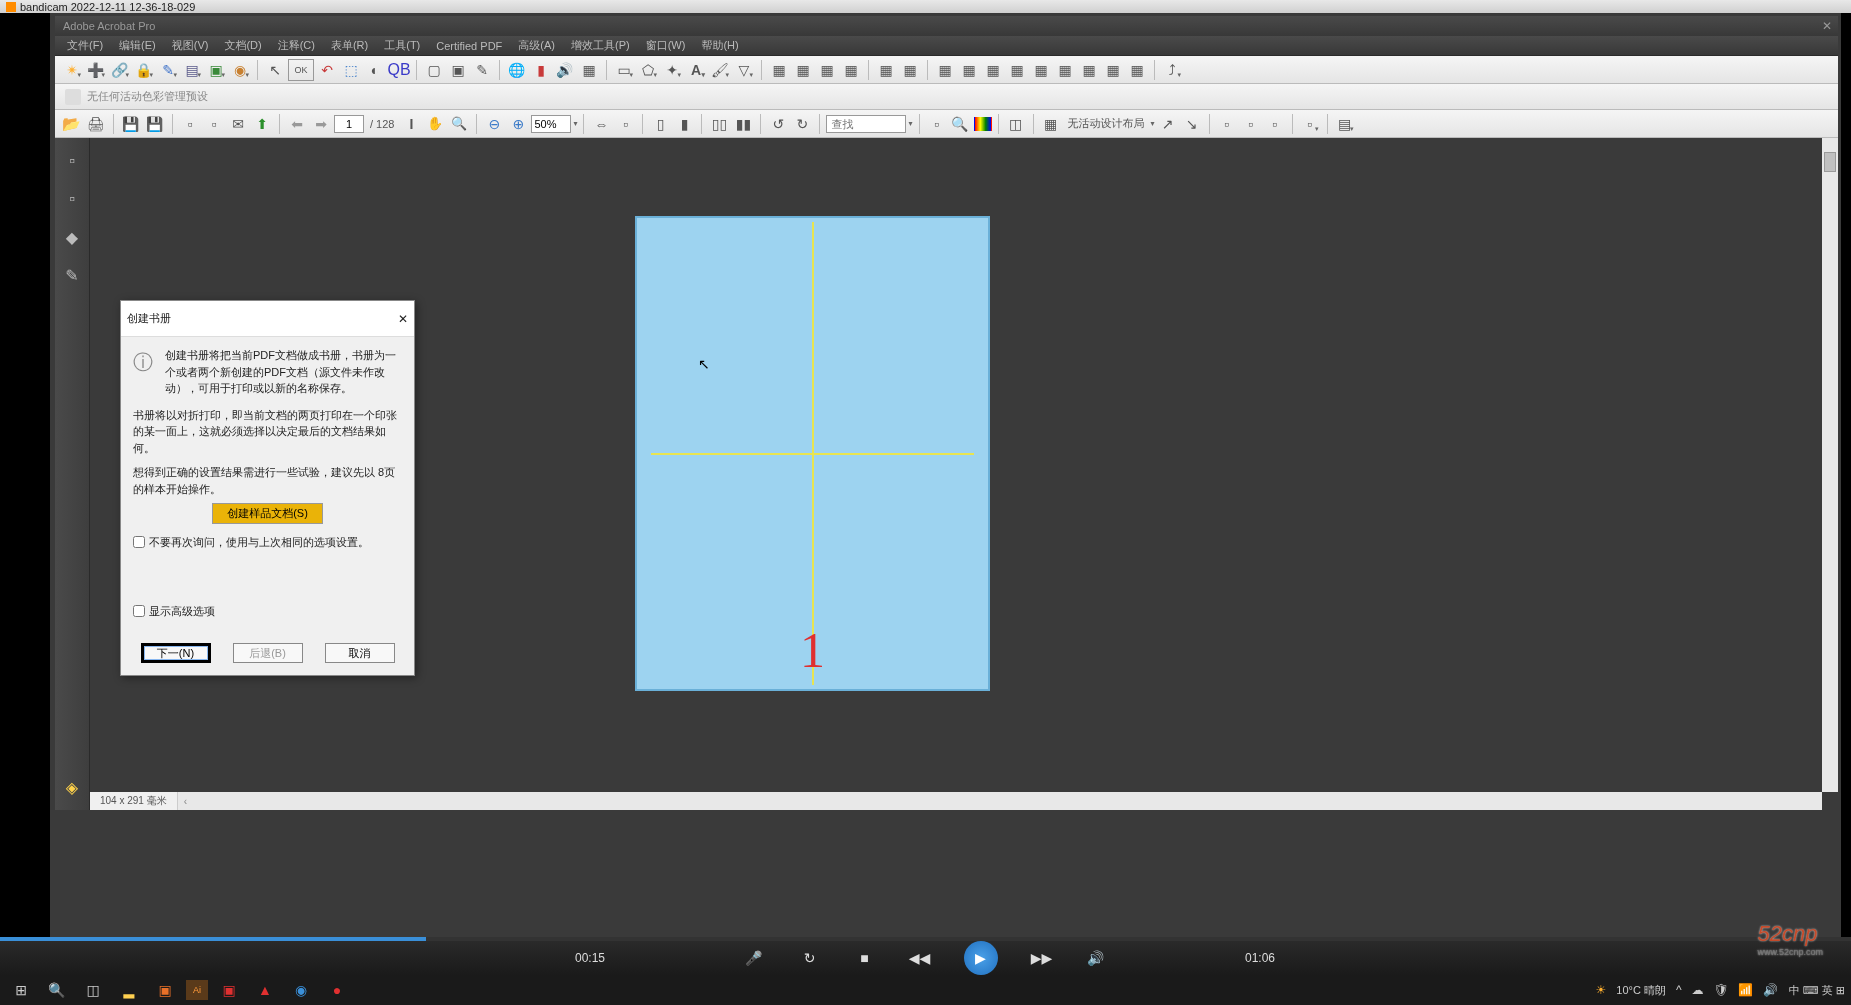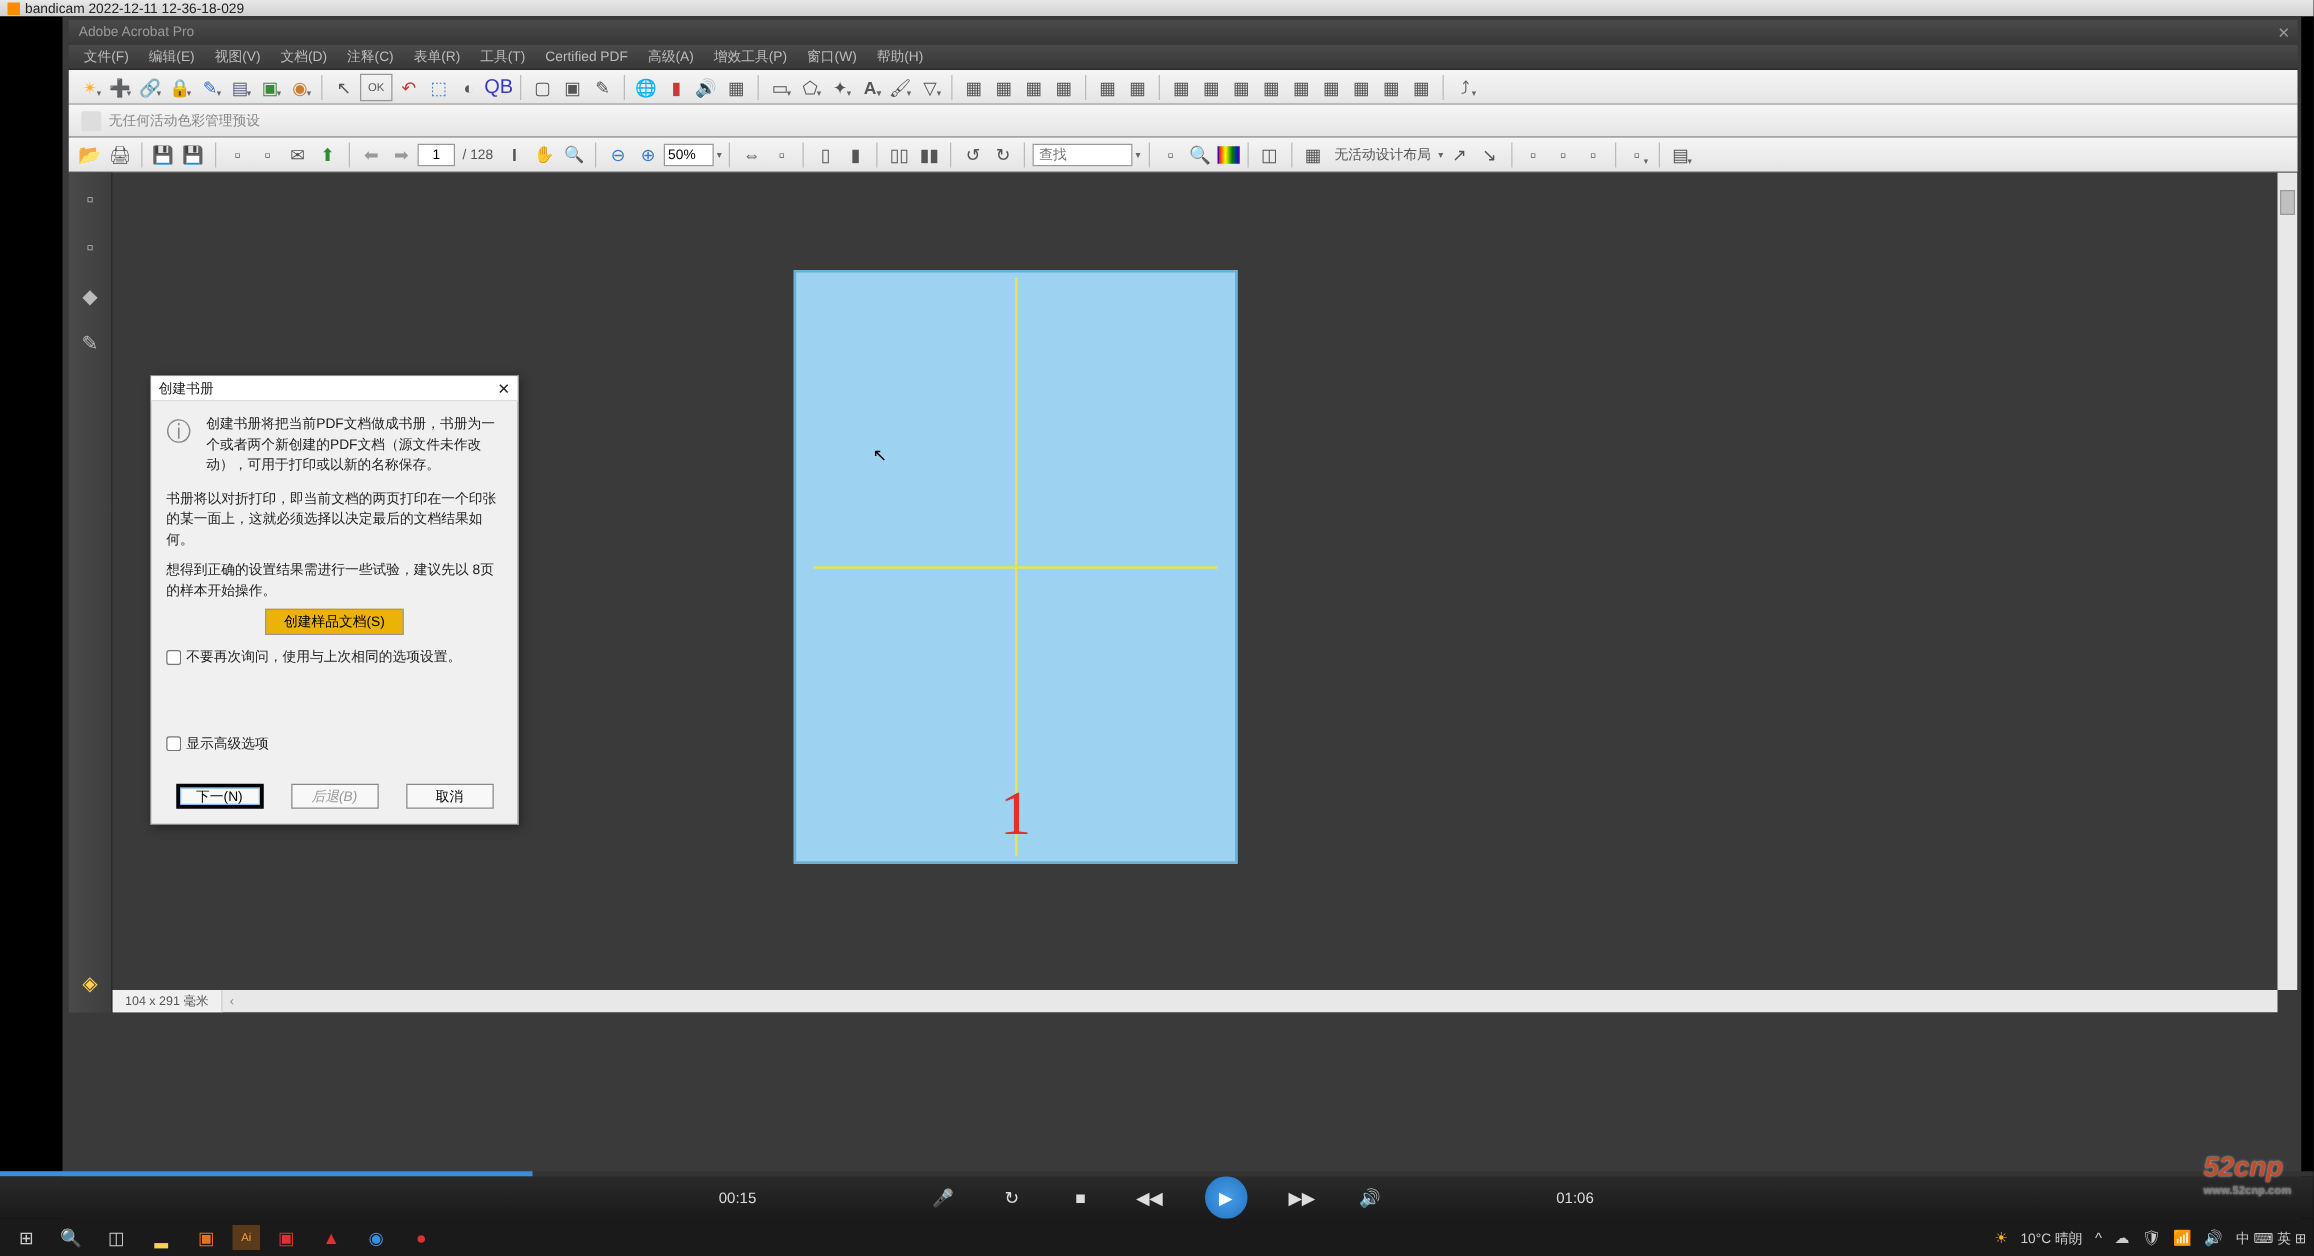--- a/index.html
+++ b/index.html
@@ -47,54 +47,54 @@
 .page-preview .vline { position: absolute; top: 4px; bottom: 4px; left: 175px; width: 2px; background: #e8e450; }
 .page-preview .pagenum { position: absolute; bottom: 10px; left: 50%; transform: translateX(-50%); font-size: 50px; color: #e03030; font-weight: normal; font-family: "Times New Roman", serif; }
 
 .scroll-v { position: absolute; right: 0; top: 0; bottom: 18px; width: 16px; background: #e8e8e8; }
 .scroll-v .thumb { position: absolute; left: 2px; right: 2px; top: 14px; height: 20px; background: #c0c0c0; border: 1px solid #999; }
 .scroll-h { position: absolute; left: 0; right: 16px; bottom: 0; height: 18px; background: #e8e8e8; display: flex; align-items: center; font-size: 10px; color: #555; }
 .scroll-h .status { padding: 0 10px; background: #f0f0f0; border-right: 1px solid #ccc; height: 100%; display: flex; align-items: center; }
 
 
 .dialog { position: absolute; left: 120px; top: 300px; width: 295px; background: #f0f0f0; border: 1px solid #888; box-shadow: 2px 2px 8px rgba(0,0,0,0.4); font-size: 11px; color: #222; }
-.dialog .dlg-title { height: 20px; background: #fff; border-bottom: 1px solid #ddd; display: flex; align-items: center; padding: 0 6px; font-size: 11px; }
+.dialog .dlg-title { height: 36px; background: #fff; border-bottom: 1px solid #ddd; display: flex; align-items: center; padding: 0 6px; font-size: 11px; }
 .dialog .dlg-title .dlg-close { margin-left: auto; font-size: 12px; cursor: pointer; font-family: Arial; }
 .dialog .dlg-body { padding: 10px 12px; line-height: 1.5; }
 .dialog .dlg-row { display: flex; gap: 8px; margin-bottom: 10px; }
 .dialog .dlg-info-icon { width: 24px; height: 24px; flex-shrink: 0; color: #888; font-size: 20px; }
 .dialog .dlg-btn-center { text-align: center; margin: 6px 0 10px; }
 .dialog button.sample { font-size: 11px; padding: 2px 14px; background: #eab308; border: 1px solid #999; cursor: pointer; }
 .dialog .chk-row { display: flex; align-items: center; gap: 4px; margin: 6px 0; }
 .dialog .chk-row input { width: 12px; height: 12px; }
 .dialog .dlg-footer { display: flex; justify-content: center; gap: 22px; padding: 8px 12px 12px; }
 .dialog .dlg-footer button { width: 70px; height: 20px; font-size: 11px; border: 1px solid #888; background: #f8f8f8; cursor: pointer; }
 .dialog .dlg-footer button.primary { border: 3px solid #000000; box-shadow: inset 0 0 0 1px #8ab8f0; }
-.dialog .dlg-footer button:disabled { color: #999; font-style: italic; }
+.dialog .dlg-footer button:disabled { color: #999; }
 
 
 .cursor { position: absolute; left: 608px; top: 218px; font-size: 14px; color: #000; pointer-events: none; z-index: 50; }
 
 
 .player-bar { position: absolute; left: 0; right: 0; bottom: 30px; height: 34px; background: linear-gradient(#2a2a2a, #1a1a1a); display: flex; align-items: center; justify-content: center; gap: 33px; color: #ddd; }
 .player-bar .progress { position: absolute; left: 0; right: 0; top: -4px; height: 4px; background: #333; }
 .player-bar .progress .filled { height: 100%; width: 23%; background: #3a8fd8; }
 .player-bar .time { position: absolute; left: 575px; font-size: 12px; }
 .player-bar .totaltime { position: absolute; right: 576px; font-size: 12px; }
 .player-bar .ctrl-btn { width: 22px; height: 22px; display: flex; align-items: center; justify-content: center; cursor: pointer; font-size: 14px; }
 .player-bar .play-btn { width: 34px; height: 34px; border-radius: 50%; background: radial-gradient(#4aa0e8, #2070c0); display: flex; align-items: center; justify-content: center; font-size: 14px; color: #fff; }
 
 
 .taskbar { position: absolute; left: 0; right: 0; bottom: 0; height: 30px; background: #1a1a1a; display: flex; align-items: center; padding: 0 6px; gap: 6px; }
 .taskbar .tb-item { width: 30px; height: 24px; display: flex; align-items: center; justify-content: center; color: #ccc; font-size: 14px; cursor: pointer; }
 .taskbar .tray { margin-left: auto; display: flex; align-items: center; gap: 10px; color: #ccc; font-size: 11px; }
 .taskbar .tray .tray-icon { font-size: 12px; }
 
 
-.watermark { position: absolute; right: 18px; bottom: 48px; font-size: 22px; color: #e85028; font-weight: bold; opacity: 0.8; font-style: italic; text-shadow: 0 0 2px #fff; }
+.watermark { position: absolute; right: 28px; bottom: 48px; font-size: 22px; color: #e85028; font-weight: normal; opacity: 0.8; font-style: italic; text-shadow: 0 0 2px #fff; }
 .watermark .sub { font-size: 9px; color: #888; display: block; text-align: right; font-style: normal; }
 
 
 .i-folder::before { content: "📂"; font-size: 15px; }
 .i-print::before { content: "🖨"; font-size: 14px; color: #555; }
 .i-mail::before { content: "✉"; }
 .i-up::before { content: "⬆"; color: #2a8f2a; }
 .i-left::before { content: "⬅"; color: #999; }
 .i-right::before { content: "➡"; color: #999; }
 .i-hand::before { content: "✋"; font-size: 13px; }

